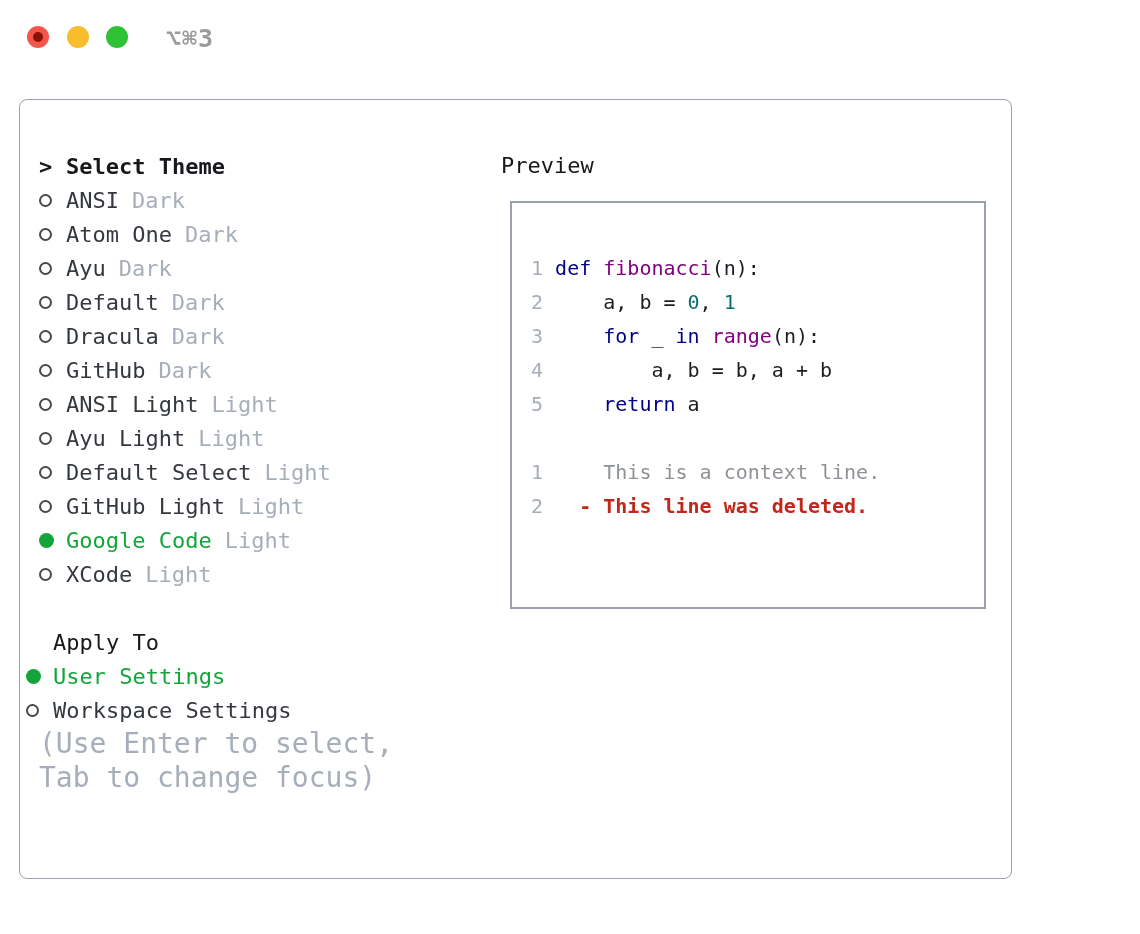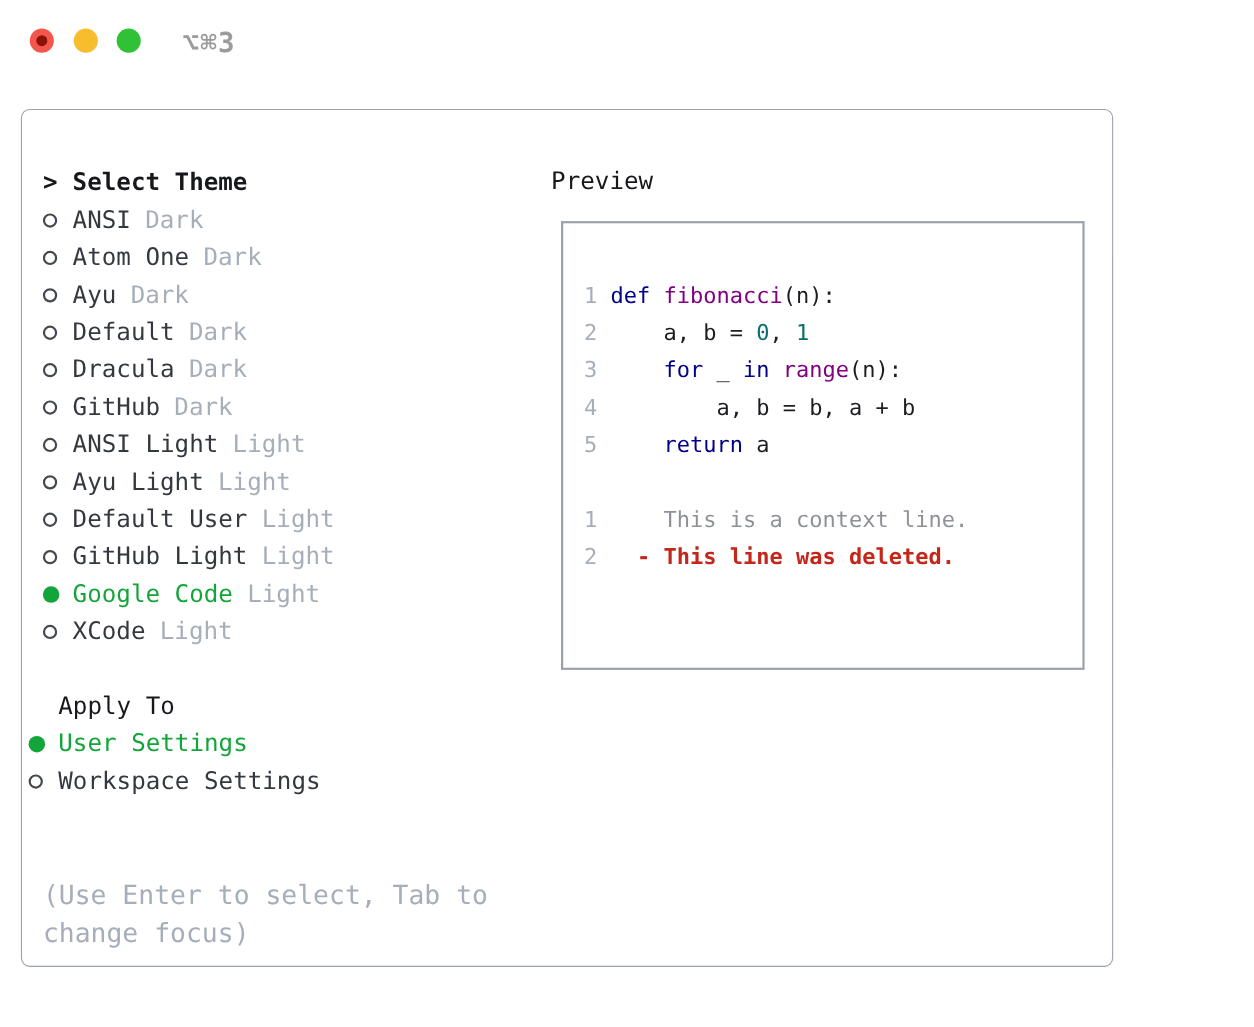--- a/index.html
+++ b/index.html
@@ -21,21 +21,21 @@
   .circ.fill{width:15px;height:15px;border:none;background:var(--accent);}
   .hdr{color:var(--header);font-weight:bold;}
   .name{color:var(--name);}
   .variant{color:var(--muted);margin-left:13px;}
   .sel .name{color:var(--accent);}
   .opt-label{color:var(--name);}
   .sel .opt-label{color:var(--accent);text-align:right;}
   .theme-block{position:absolute;left:19px;top:49px;}
   .apply-block{position:absolute;left:6px;top:525px;}
   .apply-hdr{color:var(--header);}
-  .hint{position:absolute;left:19px;top:697px;width:420px;font-size:24px;line-height:34px;color:var(--muted);}
+  .hint{position:absolute;left:19px;top:627px;width:420px;font-size:28px;line-height:34px;color:var(--muted);}
   
   .preview-title{position:absolute;left:481px;top:49px;height:34px;line-height:34px;font-size:22px;font-weight:normal;color:var(--header);}
   .preview-pane{position:absolute;left:490px;top:101px;width:472px;height:404px;border:2px solid var(--border);background:#fff;}
   .code{position:absolute;left:19px;top:48px;}
   .cline{height:34px;line-height:34px;font-size:20px;white-space:pre;}
   .ln{color:var(--muted);}
   .kw{color:var(--kw);}
   .fn{color:var(--fn);}
   .num{color:var(--num);}
   .pl{color:var(--plain);}
@@ -64,21 +64,21 @@
       </div>
 
     <div class="row"><span class="marker"><span class="circ"></span></span><span class="name">ANSI</span><span class="variant">Dark</span></div>
         <div class="row"><span class="marker"><span class="circ"></span></span><span class="name">Atom One</span><span class="variant">Dark</span></div>
         <div class="row"><span class="marker"><span class="circ"></span></span><span class="name">Ayu</span><span class="variant">Dark</span></div>
         <div class="row"><span class="marker"><span class="circ"></span></span><span class="name">Default</span><span class="variant">Dark</span></div>
         <div class="row"><span class="marker"><span class="circ"></span></span><span class="name">Dracula</span><span class="variant">Dark</span></div>
         <div class="row"><span class="marker"><span class="circ"></span></span><span class="name">GitHub</span><span class="variant">Dark</span></div>
         <div class="row"><span class="marker"><span class="circ"></span></span><span class="name">ANSI Light</span><span class="variant">Light</span></div>
         <div class="row"><span class="marker"><span class="circ"></span></span><span class="name">Ayu Light</span><span class="variant">Light</span></div>
-        <div class="row"><span class="marker"><span class="circ"></span></span><span class="name">Default User</span><span class="variant">Light</span></div>
+        <div class="row"><span class="marker"><span class="circ"></span></span><span class="name">Default Select</span><span class="variant">Light</span></div>
         <div class="row"><span class="marker"><span class="circ"></span></span><span class="name">GitHub Light</span><span class="variant">Light</span></div>
         <div class="row sel"><span class="marker"><span class="circ fill"></span></span><span class="name">Google Code</span><span class="variant">Light</span></div>
         <div class="row"><span class="marker"><span class="circ"></span></span><span class="name">XCode</span><span class="variant">Light</span></div>
       </div>
 
     <div class="apply-block">
       <div class="row">
         <span class="marker"></span>
         <span class="apply-hdr">Apply To</span>
       </div>

